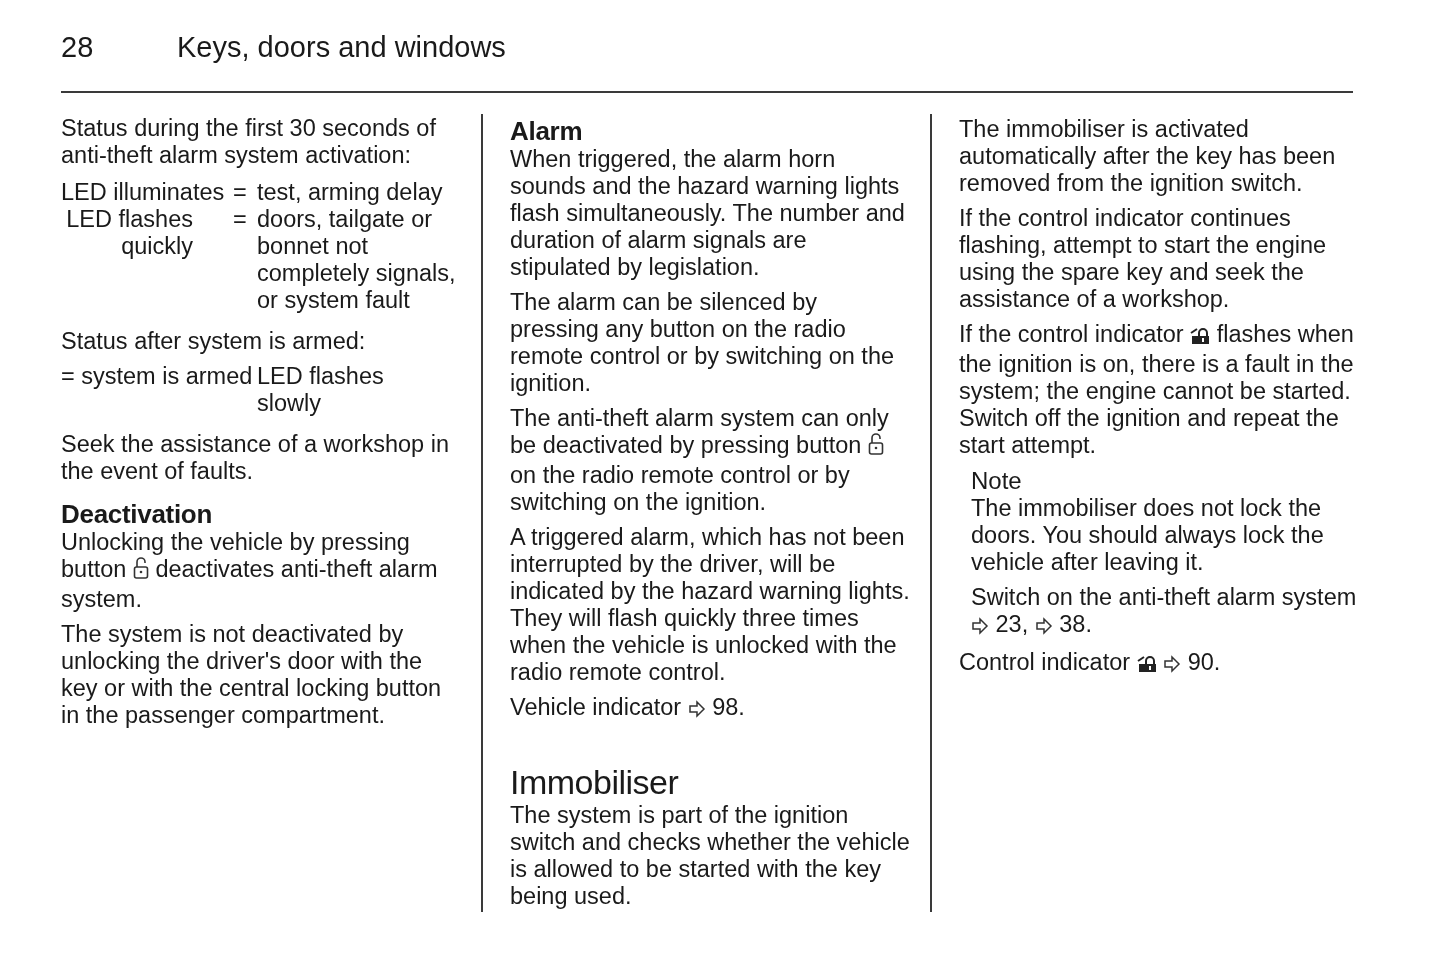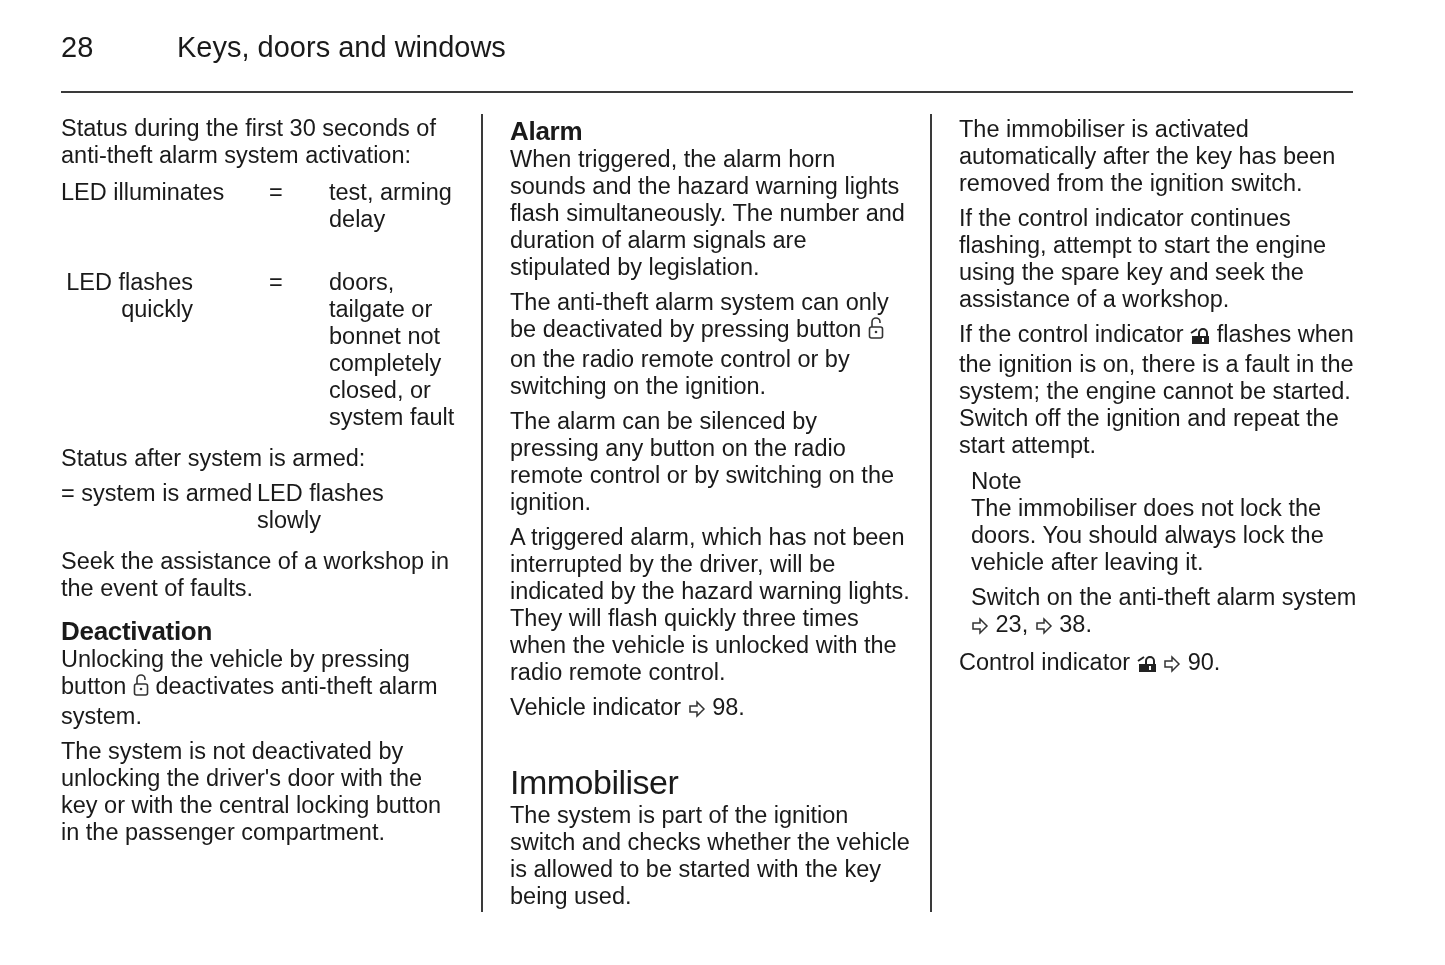--- a/index.html
+++ b/index.html
@@ -8,21 +8,21 @@
     font-family: "Liberation Sans", sans-serif; color: #1a1a1a;
   }
   .page-number { position: absolute; left: 61px; top: 30px; font-size: 29px; line-height: 34px; }
   .page-title { position: absolute; left: 177px; top: 30px; font-size: 29px; line-height: 34px; }
   .header-rule { position: absolute; left: 61px; top: 91px; width: 1292px; height: 2px; background: #3a3a3a; }
   .col-rule { position: absolute; width: 2px; background: #3a3a3a; }
   .col { position: absolute; top: 114px; font-size: 23.5px; line-height: 27px; }
   .col p { margin: 0 0 8px 0; }
   .col h3 { margin: 0; font-size: 26px; line-height: 30px; font-weight: bold; letter-spacing: -0.3px; }
   .col h2 { margin: 0; font-size: 34px; line-height: 40px; font-weight: normal; letter-spacing: -0.5px; }
-  .kv { display: grid; grid-template-columns: 172px 24px 1fr; margin-bottom: 8px; gap: 36px; }
+  .kv { display: grid; grid-template-columns: 172px 24px 1fr; margin-bottom: 8px; }
   .kv .eq { text-align: left; }
   .kv2 { display: grid; grid-template-columns: 196px 1fr; margin-bottom: 8px; }
   .icon { display: inline-block; vertical-align: -3px; }
   .note { margin-left: 12px; }
   .note .note-title { font-size: 24px; line-height: 28px; }
 </style>
 </head>
 <body>
 
 <div class="page-number">28</div>
@@ -33,21 +33,21 @@
 <div class="col-rule" style="left:930px; top:114px; height:798px;"></div>
 
 <div class="col" style="left:61px; width:400px; top:115px;">
   <p>Status during the first 30 seconds of anti-theft alarm system activation:</p>
   <div class="kv" style="margin-top:10px;">
     <span>LED illuminates</span>
     <span class="eq">=</span>
     <span>test, arming delay</span>
     <span style="padding-right:40px;text-align:right;">LED flashes quickly</span>
     <span class="eq">=</span>
-    <span>doors, tailgate or bonnet not completely closed, or system fault</span>
+    <span>doors, tailgate or bonnet not completely signals, or system fault</span>
   </div>
   <p style="margin-top:14px;">Status after system is armed:</p>
   <div class="kv2">
     <span>= system is armed</span>
     <span style="padding-right:50px;">LED flashes slowly</span>
   </div>
   <p style="margin-top:14px;">Seek the assistance of a workshop in the event of faults.</p>
   <h3 style="margin-top:14px;">Deactivation</h3>
   <p>
     <span>Unlocking the vehicle by pressing button</span>
@@ -59,32 +59,32 @@
         </svg>
     </span>
     <span>deactivates anti-theft alarm system.</span>
   </p>
   <p>The system is not deactivated by unlocking the driver's door with the key or with the central locking button in the passenger compartment.</p>
 </div>
 
 <div class="col" style="left:510px; width:400px; top:116px;">
   <h3>Alarm</h3>
   <p>When triggered, the alarm horn sounds and the hazard warning lights flash simultaneously. The number and duration of alarm signals are stipulated by legislation.</p>
+  <p>The alarm can be silenced by pressing any button on the radio remote control or by switching on the ignition.</p>
   <p>
     <span>The anti-theft alarm system can only be deactivated by pressing button</span>
     <span class="icon">
       <svg width="16" height="24" viewBox="0 0 16 24">
           <path d="M4 11 V6 a4 4 0 0 1 8 0 v1" fill="none" stroke="#333" stroke-width="1.6"></path>
           <rect x="1.5" y="11" width="13" height="11" rx="2" fill="none" stroke="#333" stroke-width="1.6"></rect>
           <circle cx="8" cy="16" r="1.3" fill="#333"></circle>
         </svg>
     </span>
     <span>on the radio remote control or by switching on the ignition.</span>
   </p>
-  <p>The alarm can be silenced by pressing any button on the radio remote control or by switching on the ignition.</p>
   <p>A triggered alarm, which has not been interrupted by the driver, will be indicated by the hazard warning lights. They will flash quickly three times when the vehicle is unlocked with the radio remote control.</p>
   <p>
     <span>Vehicle indicator</span>
     <span class="icon">
       <svg width="18" height="18" viewBox="0 0 18 18">
           <path d="M2 6 H9 V2 L16 9 L9 16 V12 H2 Z" fill="none" stroke="#333" stroke-width="1.5"></path>
         </svg>
     </span>
     <span>98.</span>
   </p>

